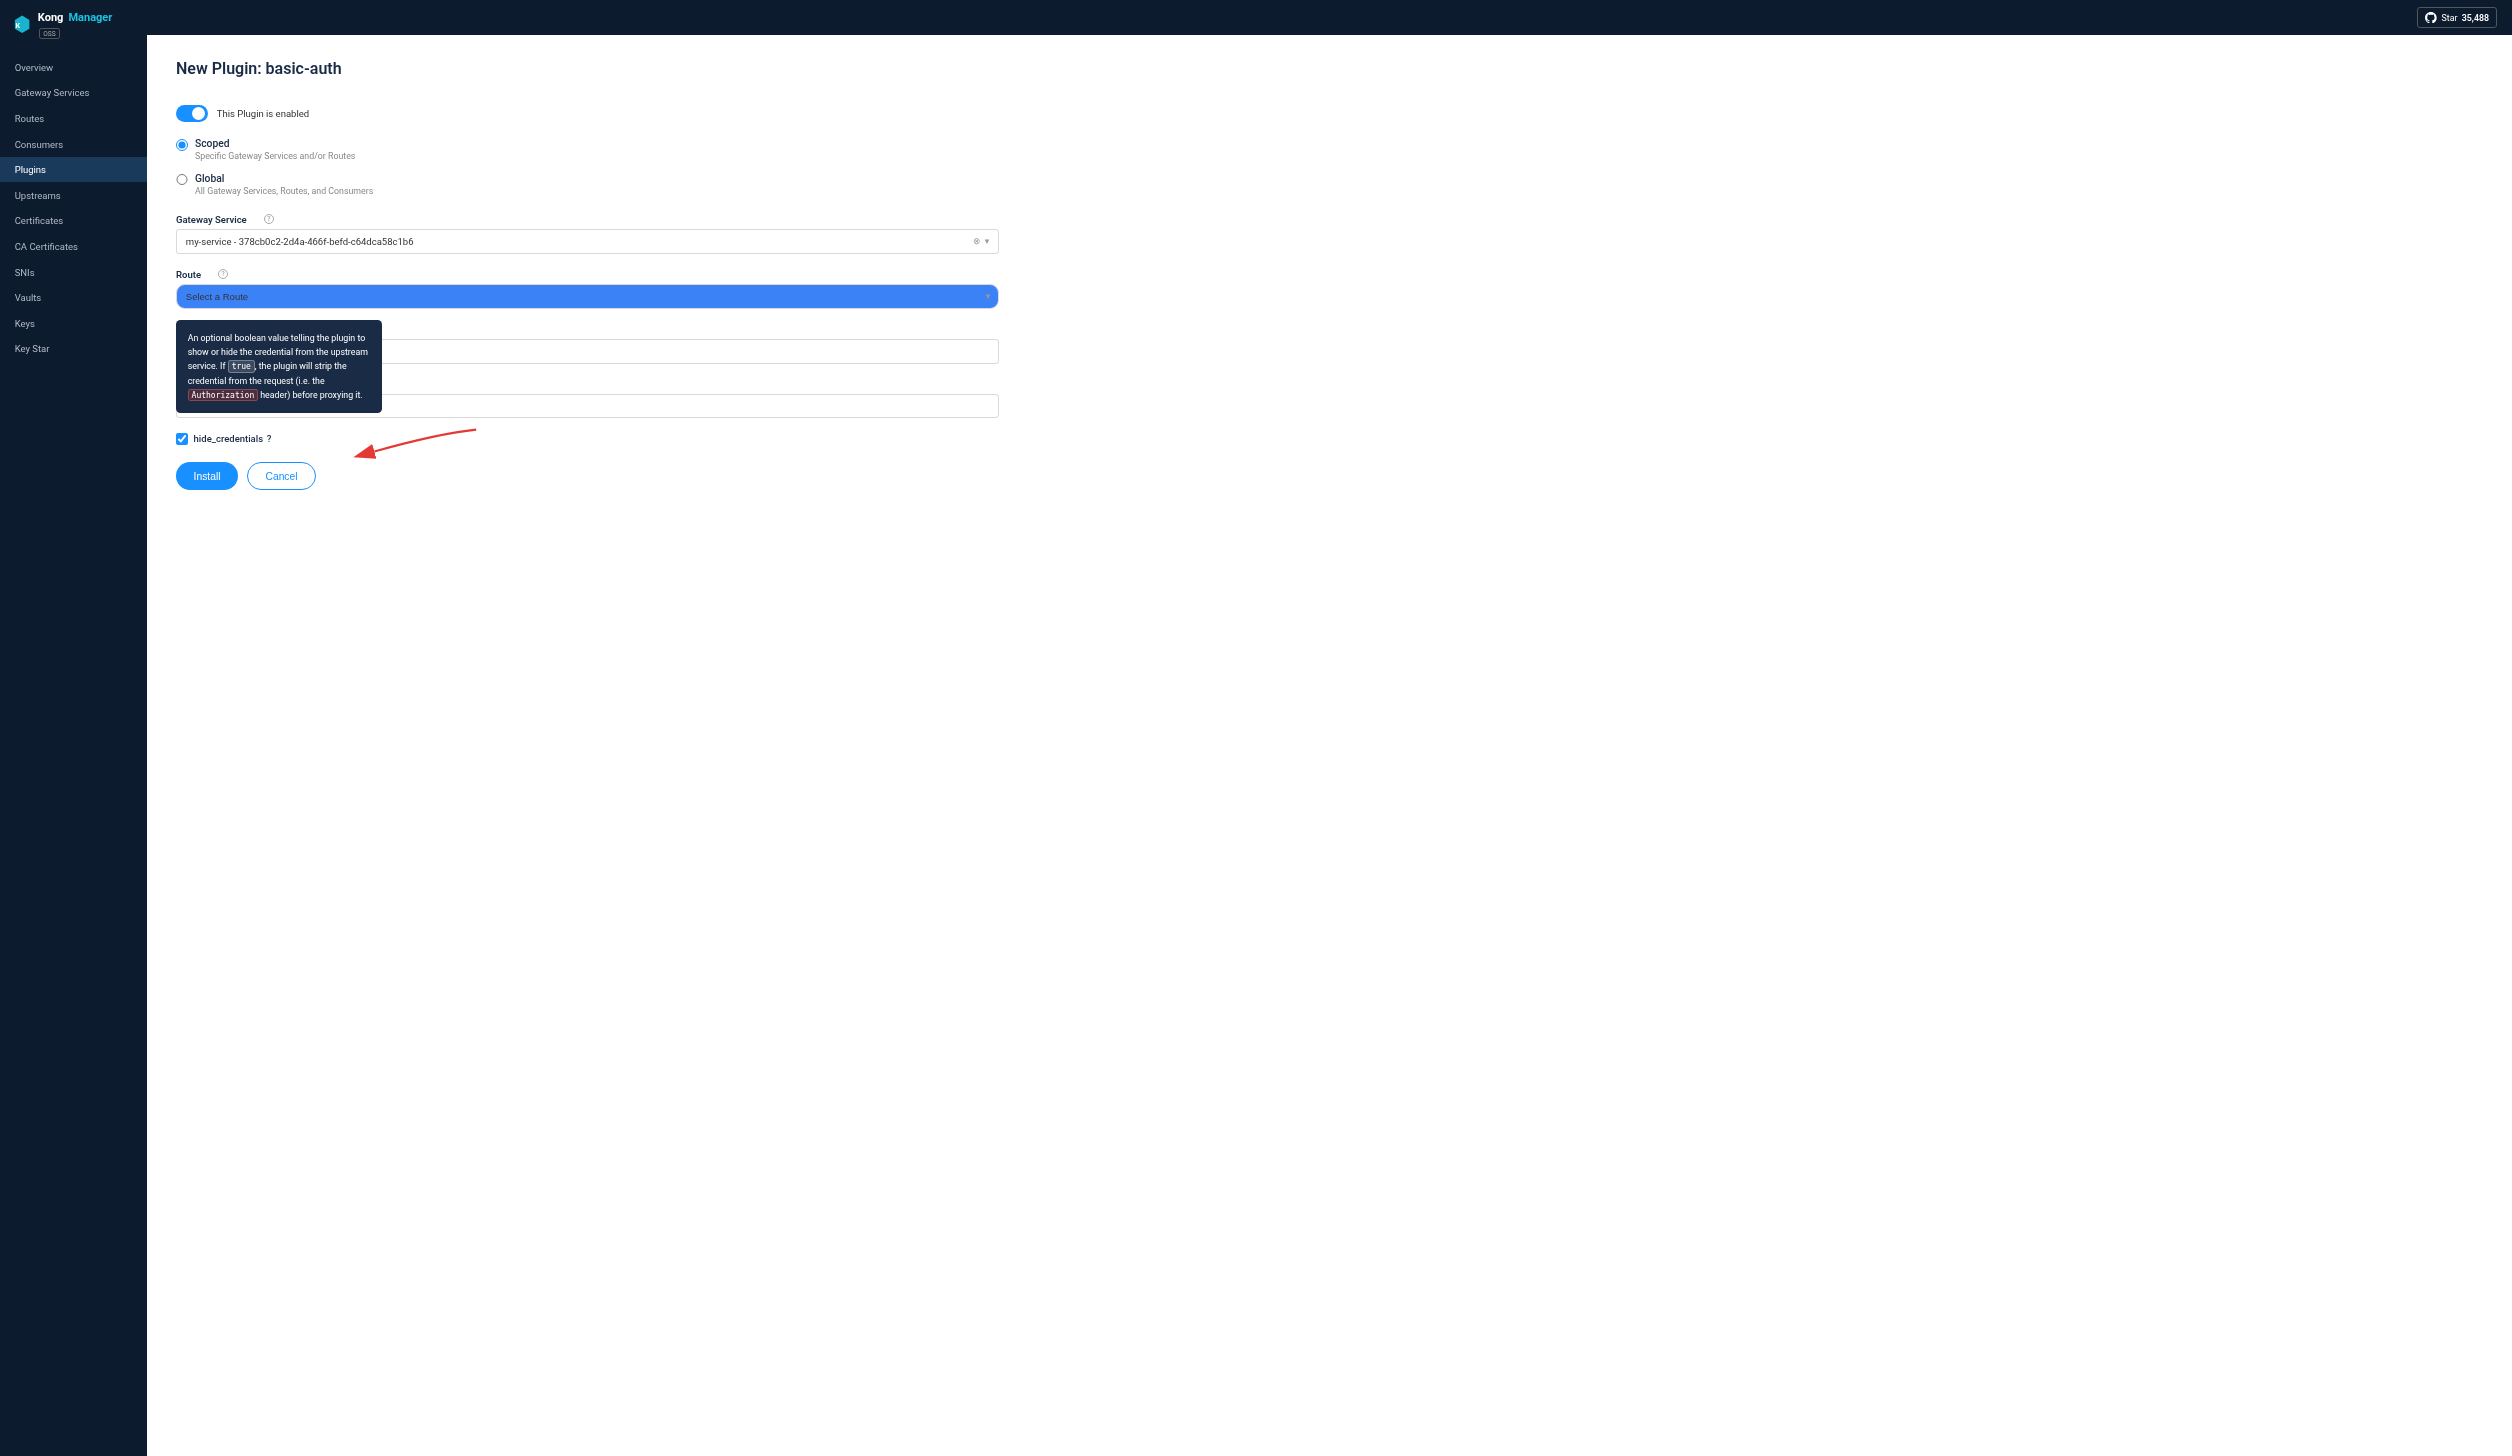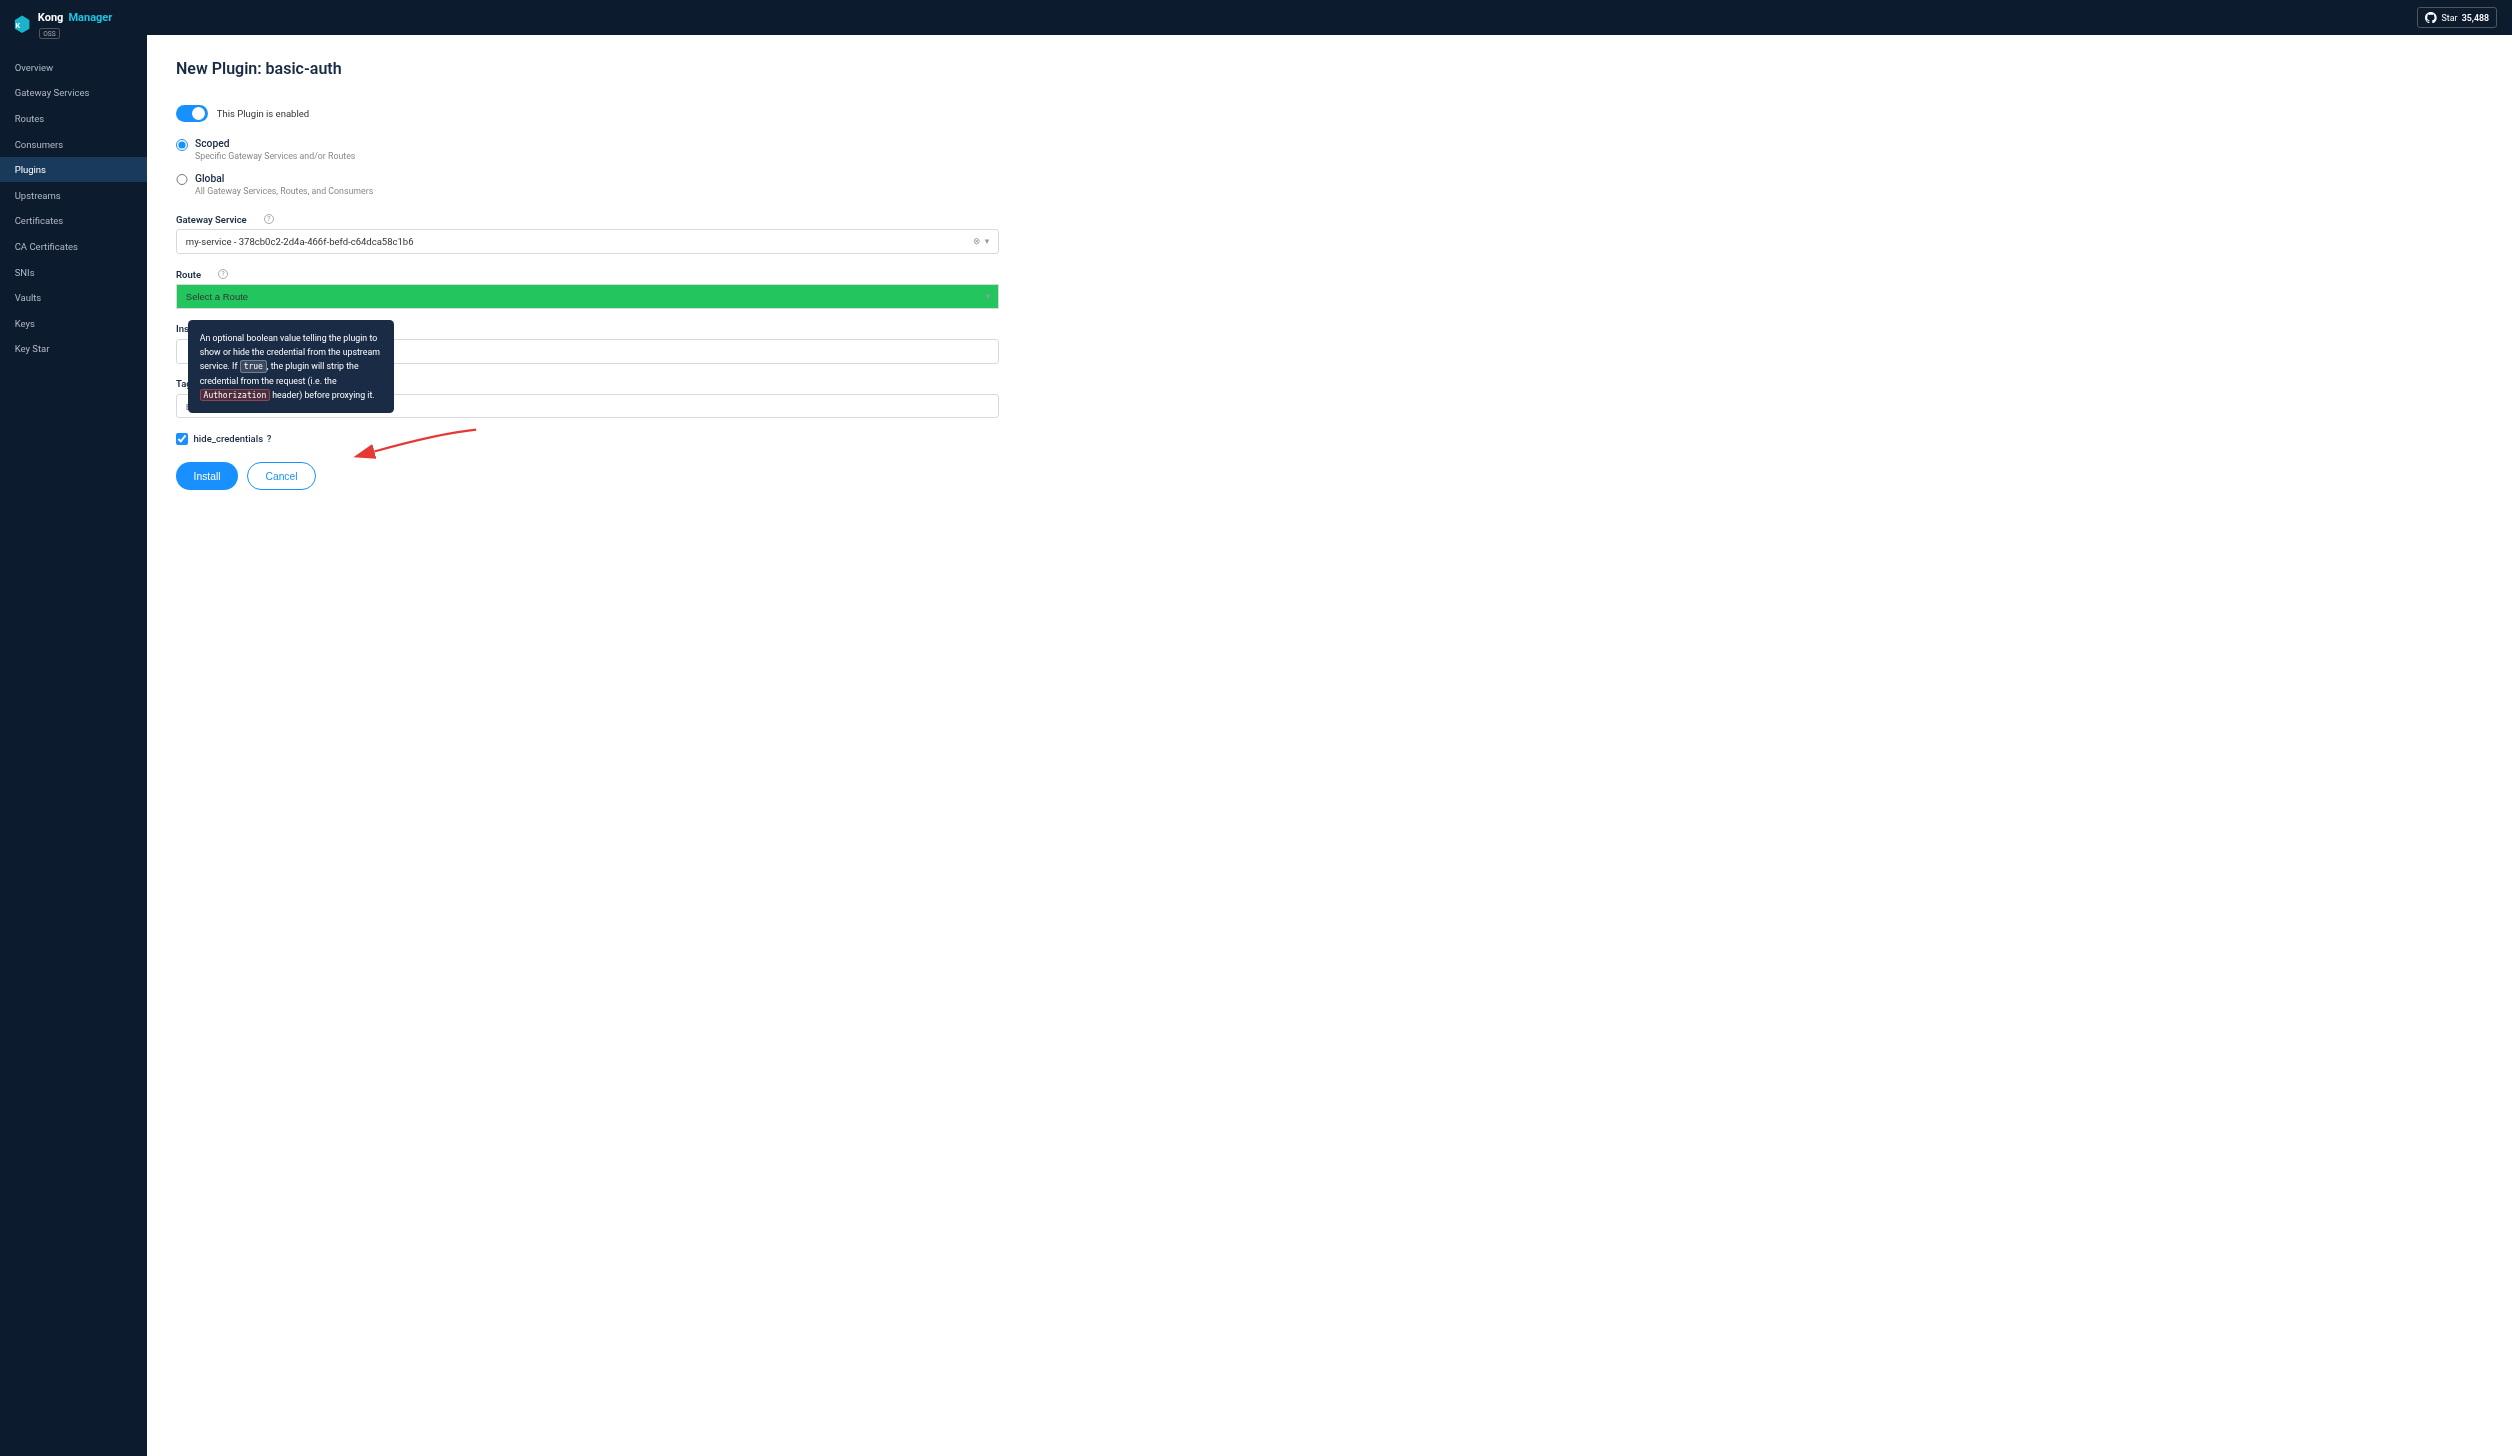--- a/index.html
+++ b/index.html
@@ -147,24 +147,24 @@
       background: #fff;
       outline: none;
     }
     .field-select-wrapper {
       position: relative;
     }
     .field-select {
       width: 100%;
       padding: 5.9px 26.4px 5.9px 8.8px;
       border: 0.7px solid #d9d9d9;
-      border-radius: 0;
+      border-radius: 9px;
       font-size: 9.5px;
       color: #333;
-      background: #22c55e;
+      background: #3b82f6;
       appearance: none;
       outline: none;
       cursor: pointer;
     }
     .select-with-clear {
       display: flex;
       align-items: center;
       border: 0.7px solid #d9d9d9;
       border-radius: 2.9px;
       background: #fff;
@@ -204,21 +204,21 @@
       font-size: 9.5px;
       color: #1a2b45;
       font-weight: 500;
       display: flex;
       gap: 3.7px;
     }
 
     
     .tooltip-popup {
       position: absolute;
-      left: 12px;
+      left: 0;
       bottom: 32px;
       background: #1a2b45;
       color: #fff;
       padding: 10.3px 11.7px;
       border-radius: 4.4px;
       font-size: 8.8px;
       line-height: 1.6;
       width: 206px;
       z-index: 100;
     }

